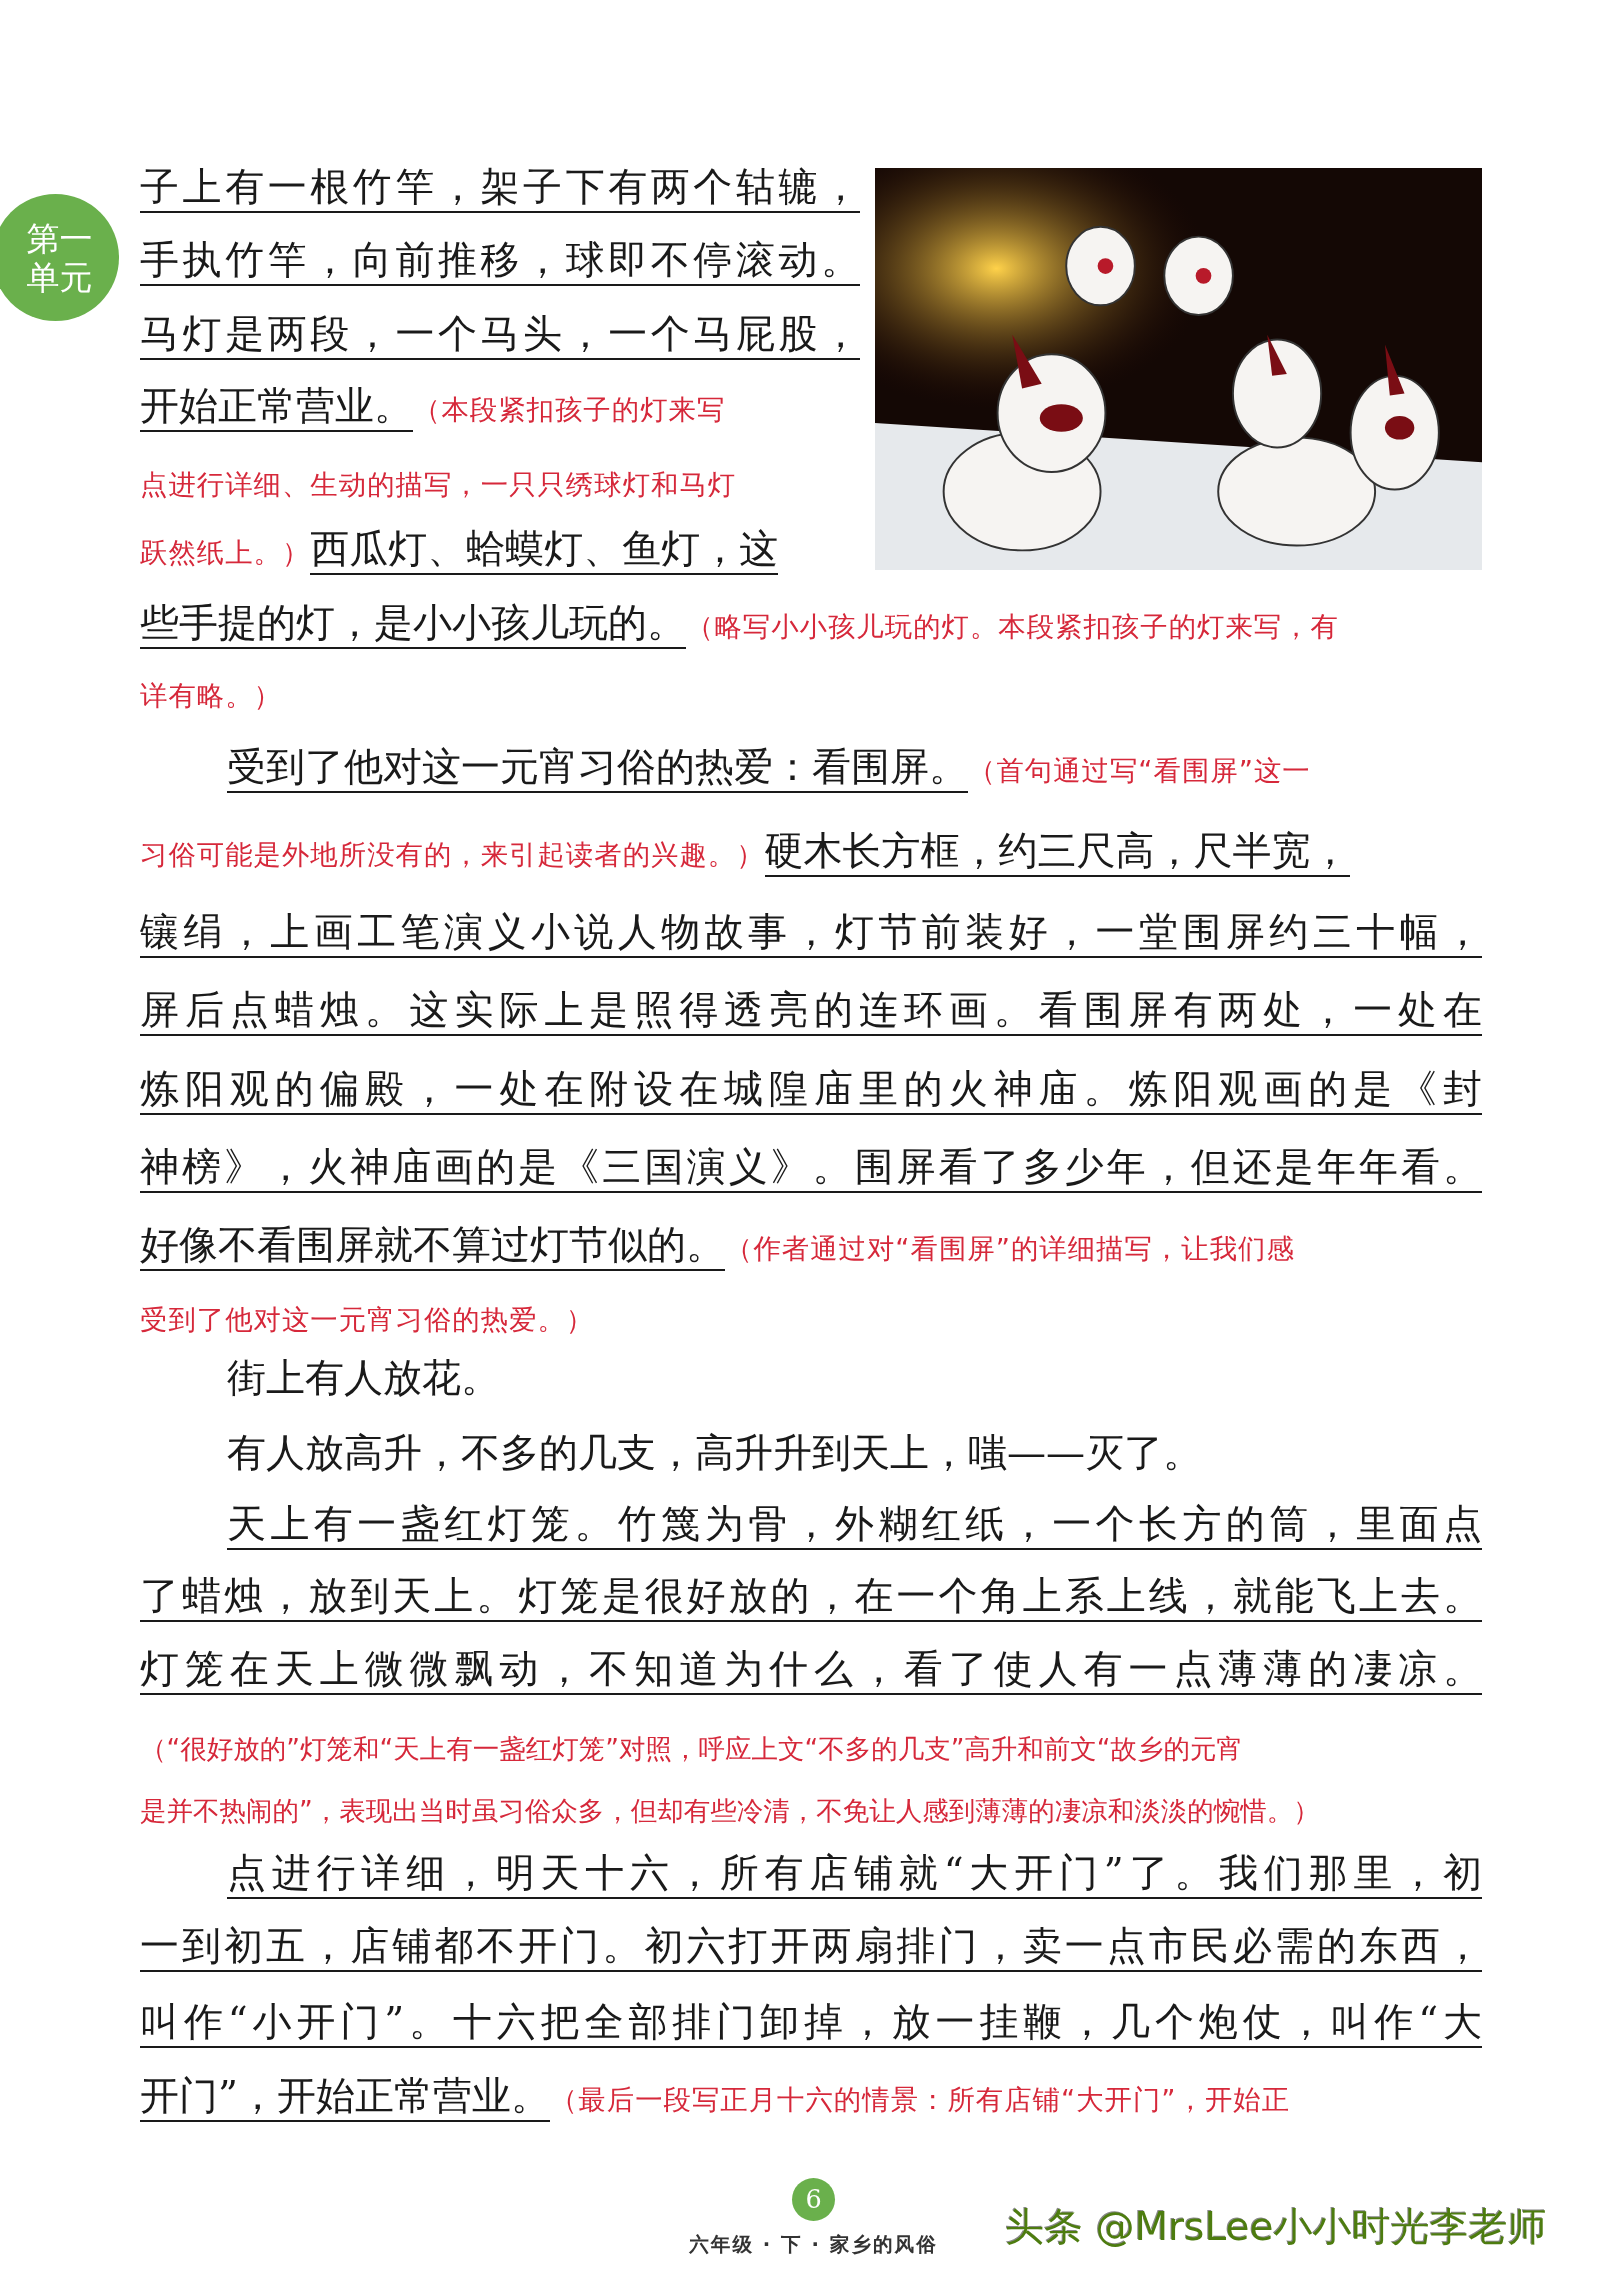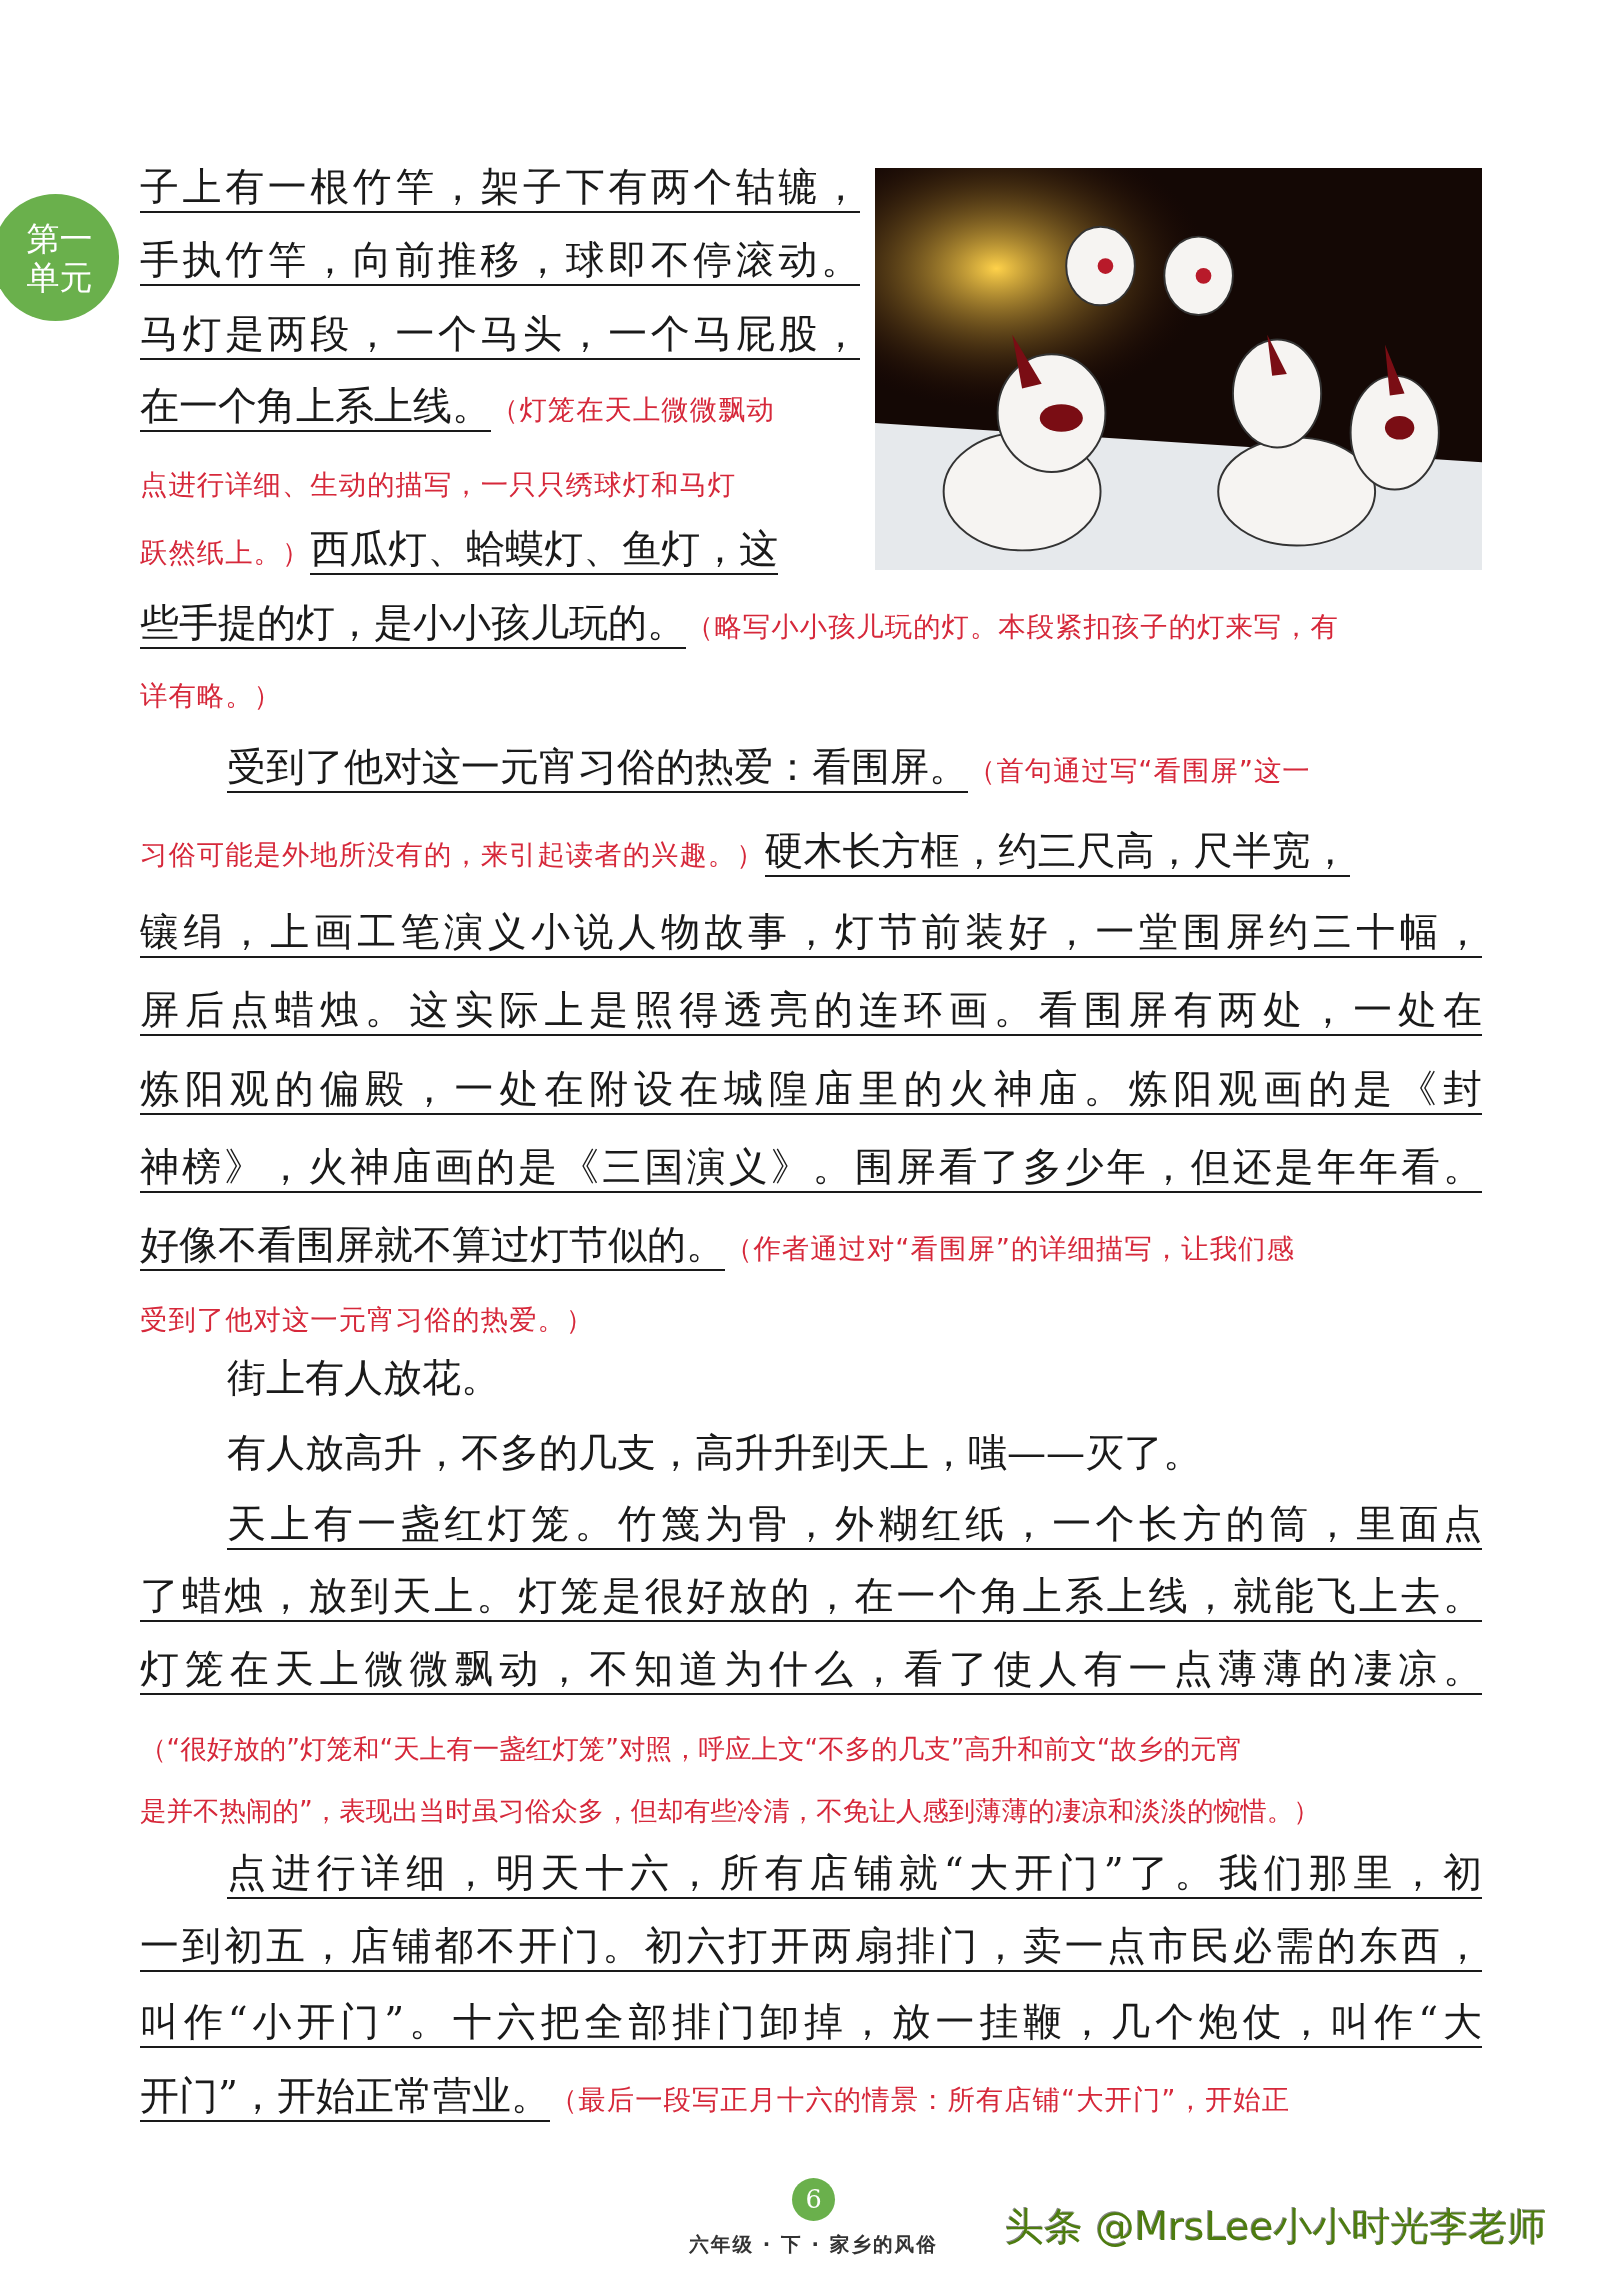--- a/index.html
+++ b/index.html
@@ -58,21 +58,21 @@
       <ellipse cx="535" cy="265" rx="15" ry="12"></ellipse>
       <circle cx="235" cy="100" r="8" fill="#b81a2a"></circle>
       <circle cx="335" cy="110" r="8" fill="#b81a2a"></circle>
     </g>
   </svg>
 </div>
 
 <div class="line narrow" style="top:157px"><span class="ul">子上有一根竹竿，架子下有两个轱辘，</span></div>
 <div class="line narrow" style="top:230px"><span class="ul">手执竹竿，向前推移，球即不停滚动。</span></div>
 <div class="line narrow" style="top:304px"><span class="ul">马灯是两段，一个马头，一个马屁股，</span></div>
-<div class="line" style="top:376px"><span class="ul">在一个角上系上线。</span><span class="note">（灯笼在天上微微飘动</span></div>
+<div class="line" style="top:376px"><span class="ul">开始正常营业。</span><span class="note">（本段紧扣孩子的灯来写</span></div>
 <div class="line" style="top:451px"><span class="note">点进行详细、生动的描写，一只只绣球灯和马灯</span></div>
 <div class="line" style="top:519px"><span class="note">跃然纸上。）</span><span class="ul">西瓜灯、蛤蟆灯、鱼灯，这</span></div>
 <div class="line" style="top:593px"><span class="ul">些手提的灯，是小小孩儿玩的。</span><span class="note">（略写小小孩儿玩的灯。本段紧扣孩子的灯来写，有</span></div>
 <div class="line" style="top:662px"><span class="note">详有略。）</span></div>
 <div class="line indent" style="top:737px"><span class="ul">受到了他对这一元宵习俗的热爱：看围屏。</span><span class="note">（首句通过写“看围屏”这一</span></div>
 <div class="line" style="top:821px"><span class="note">习俗可能是外地所没有的，来引起读者的兴趣。）</span><span class="ul">硬木长方框，约三尺高，尺半宽，</span></div>
 <div class="line justify" style="top:902px"><span class="ul">镶绢，上画工笔演义小说人物故事，灯节前装好，一堂围屏约三十幅，</span></div>
 <div class="line justify" style="top:980px"><span class="ul">屏后点蜡烛。这实际上是照得透亮的连环画。看围屏有两处，一处在</span></div>
 <div class="line justify" style="top:1059px"><span class="ul">炼阳观的偏殿，一处在附设在城隍庙里的火神庙。炼阳观画的是《封</span></div>
 <div class="line justify" style="top:1137px"><span class="ul">神榜》，火神庙画的是《三国演义》。围屏看了多少年，但还是年年看。</span></div>

